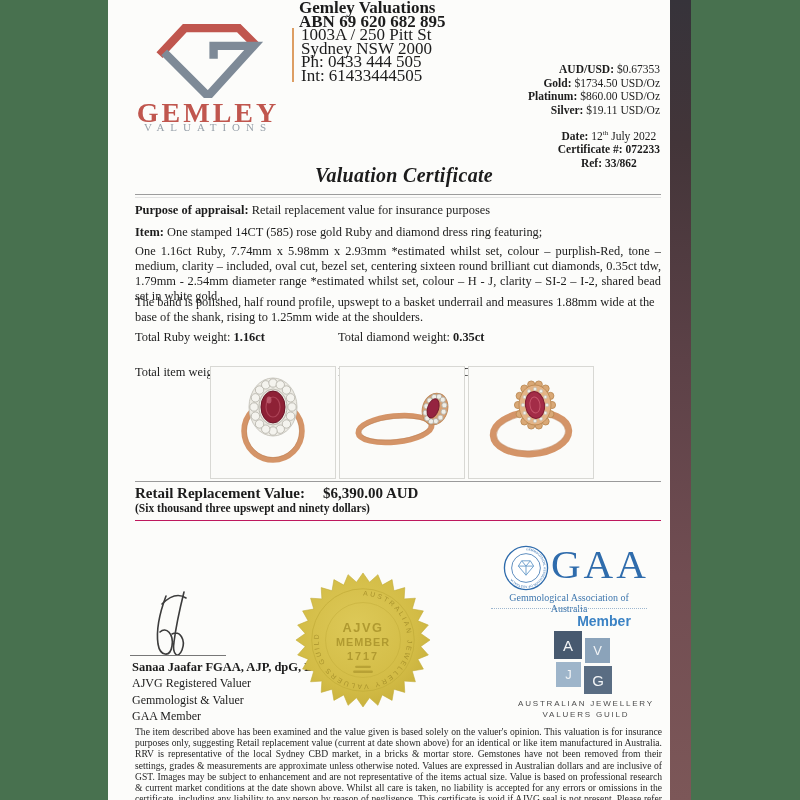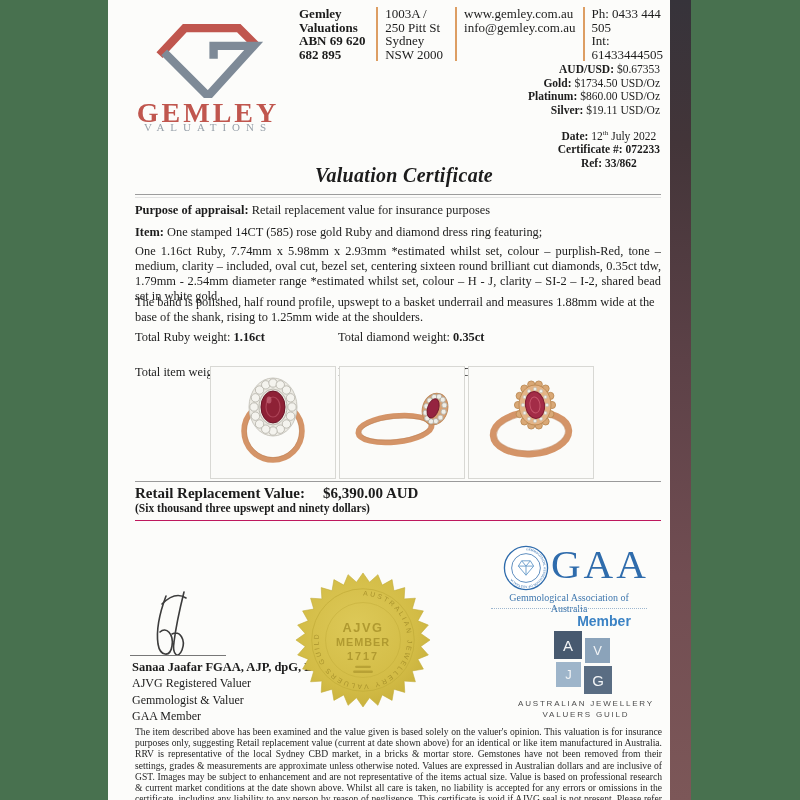--- a/index.html
+++ b/index.html
@@ -9,21 +9,21 @@
   .page{position:absolute;left:108px;top:0;width:562px;height:800px;background:#fcfcfa;}
   .spine{position:absolute;left:670px;top:0;width:21px;height:800px;
          background:linear-gradient(#36333a 0%,#433539 18%,#5c4147 45%,#714d52 72%,#7c5758 100%);}
 
   
   .logo-mark{position:absolute;left:44px;top:16px;}
   .logo-name{position:absolute;left:20px;top:97px;width:160px;text-align:center;
              font-size:28px;font-weight:600;letter-spacing:3px;color:#c0564e;}
   .logo-tag{position:absolute;left:20px;top:121px;width:160px;text-align:center;
             font-size:11px;letter-spacing:6px;color:#97a0a9;}
-  .contact{position:absolute;left:184px;top:7px;display:flex;font-size:13px;line-height:13.5px;}
+  .contact{position:absolute;left:184px;top:1px;display:flex;font-size:17px;line-height:13.5px;flex-direction:column;}
   .contact .col{padding:0 7px;}
   .contact .col+.col{border-left:2px solid #dd9e63;}
   .contact .col.first div{font-weight:bold;}
   .rates{position:absolute;right:10px;top:63px;text-align:right;font-size:11.5px;line-height:13.5px;}
   .rates .lbl,.meta .lbl{font-weight:bold;}
   .meta{position:absolute;right:10px;top:127px;text-align:center;font-size:11.5px;line-height:13.5px;}
   sup{font-size:62%;}
 
   
   .title{position:absolute;left:27px;top:158px;width:526px;margin:6px;text-align:center;
@@ -97,24 +97,20 @@
     <div class="logo-tag">VALUATIONS</div>
 
     <div class="contact">
       <div class="col first">
         <div>Gemley Valuations</div>
         <div>ABN 69 620 682 895</div>
       </div>
       <div class="col">
         <div>1003A / 250 Pitt St</div>
         <div>Sydney NSW 2000</div>
-      </div>
-      <div class="col">
-        <div>www.gemley.com.au</div>
-        <div>info@gemley.com.au</div>
       </div>
       <div class="col">
         <div>Ph: 0433 444 505</div>
         <div>Int: 61433444505</div>
       </div>
     </div>
 
     <div class="rates">
       <div><span class="lbl">AUD/USD:</span><span> $0.67353</span></div>
       <div><span class="lbl">Gold:</span><span> $1734.50 USD/Oz</span></div>

